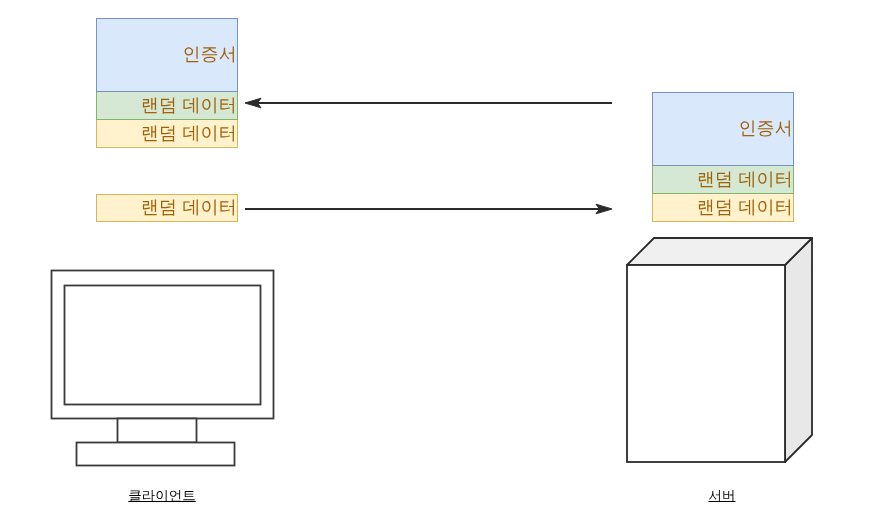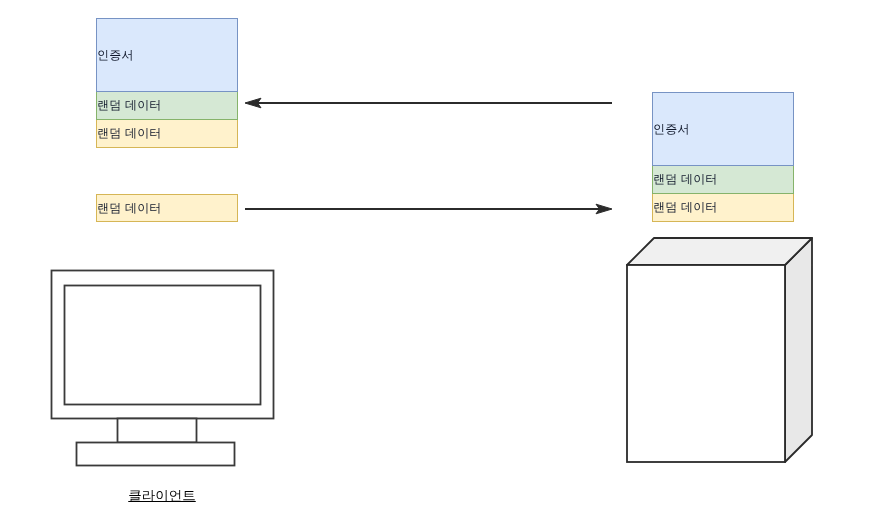--- a/index.html
+++ b/index.html
@@ -16,23 +16,23 @@
     width: 894px;
     height: 531px;
     background: #ffffff;
     overflow: hidden;
   }
   .node {
     position: absolute;
     box-sizing: border-box;
     display: flex;
     align-items: center;
-    justify-content: flex-start;
-    font-size: 12px;
-    color: #0f172a;
+    justify-content: flex-end;
+    font-size: 18px;
+    color: #a16207;
     line-height: 1.2;
     white-space: nowrap;
     letter-spacing: 0.2px;
   }
   .box-blue {
     background: #dae8fc;
     border: 1px solid #7793c4;
   }
   .box-green {
     background: #d5e8d4;
@@ -119,14 +119,15 @@
 
       <polygon points="627,265 654,238 812,238 785,265" fill="#f0f0f0" stroke="#2b2b2b" stroke-width="1.8" stroke-linejoin="round"></polygon>
 
       <rect x="627" y="265" width="158" height="197" fill="#ffffff" stroke="#2b2b2b" stroke-width="1.8"></rect>
     </g>
 
   </svg>
 
   <div class="label" style="left:82px; top:487px; width:160px;">클라이언트</div>
 
+  <div class="label" style="left:642px; top:487px; width:160px;">서버</div>
 
 </div>
 
 </body></html>

